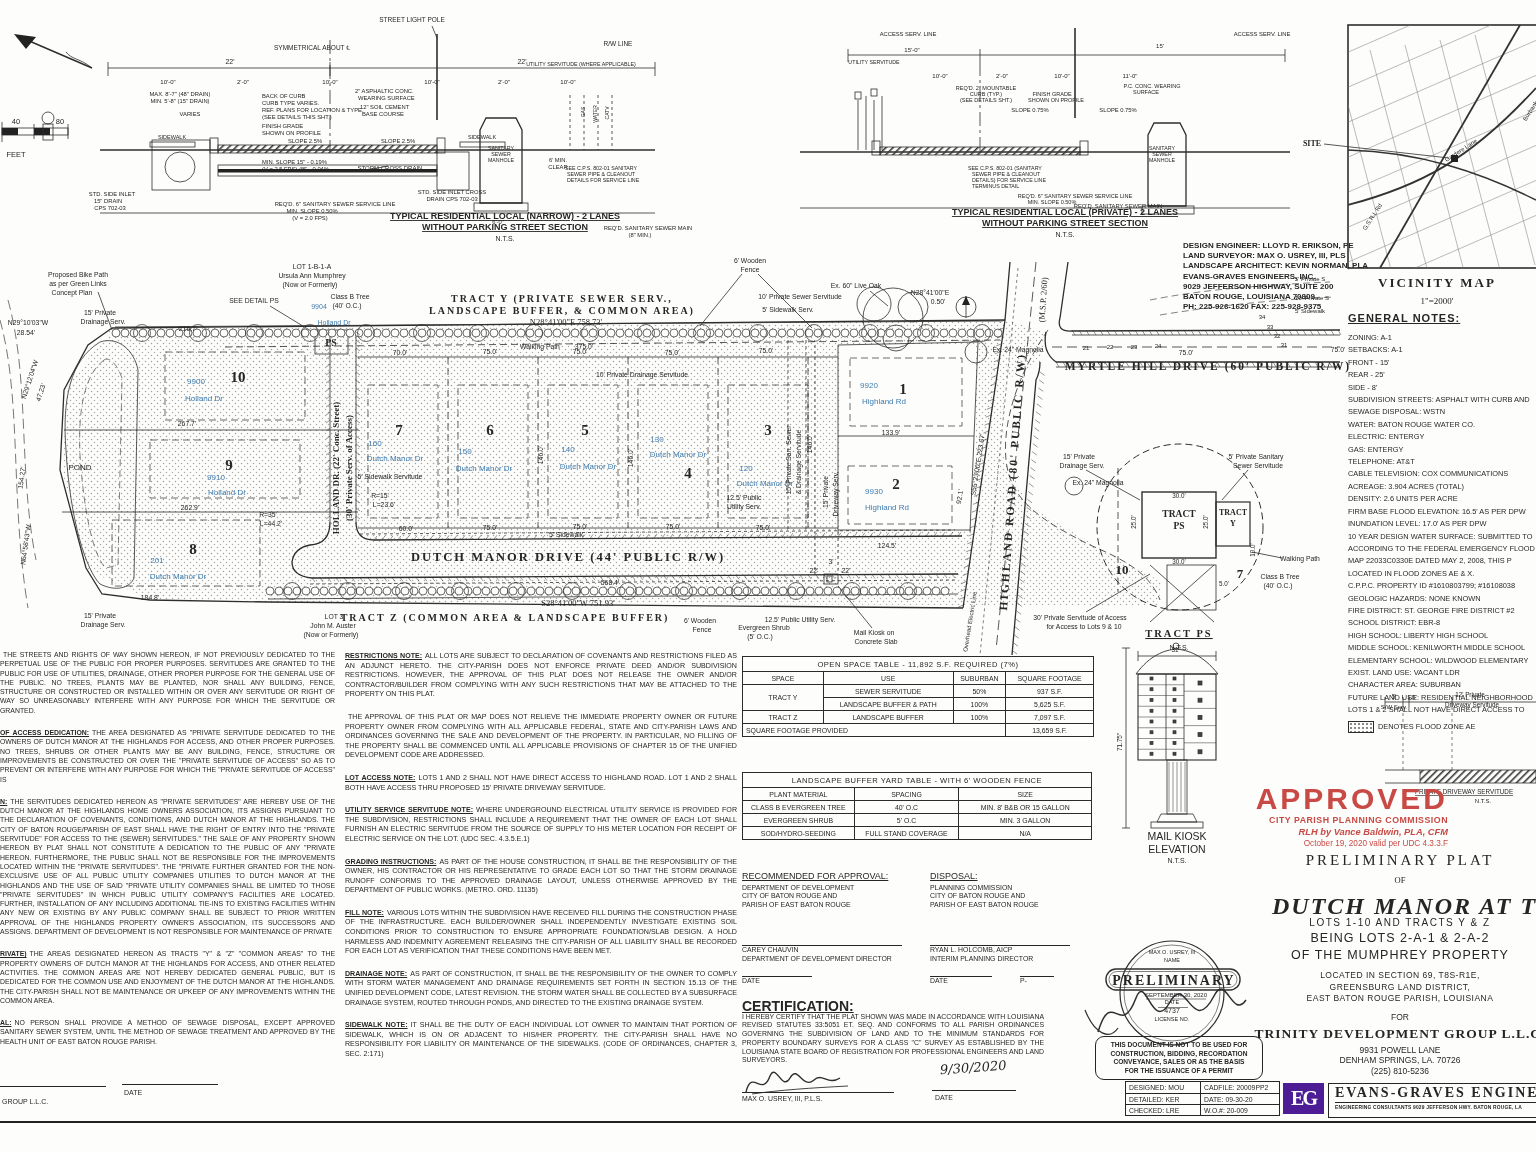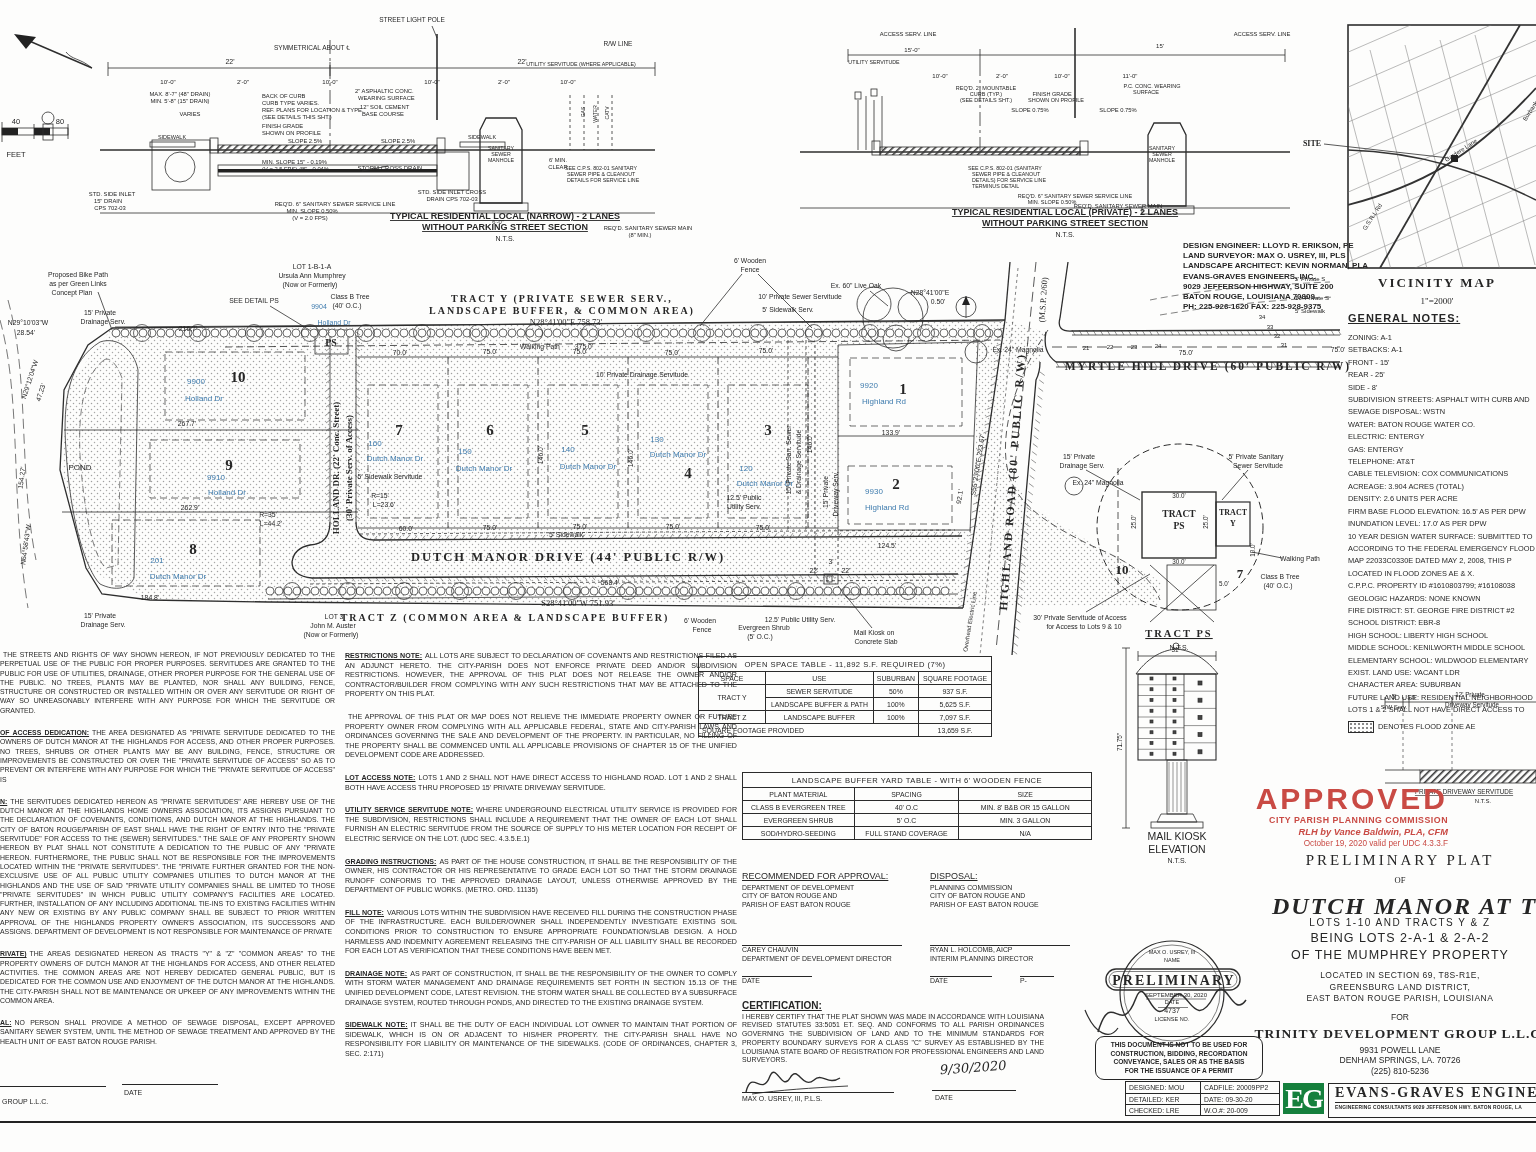--- a/index.html
+++ b/index.html
@@ -26,28 +26,28 @@
   .lnotes{left:0;top:650px;width:335px;height:430px;overflow:hidden;
           font-size:6.9px;line-height:9.3px;text-align:justify}
   .cnotes{left:345px;top:652px;width:392px;height:478px;overflow:hidden;
           font-size:7.1px;line-height:9.6px;text-align:justify}
   .para{margin-bottom:13px}
   .nh{text-decoration:underline;font-weight:bold;margin-right:3px}
   table.ptable{border-collapse:collapse;width:100%;font-size:6.9px}
   table.ptable td{border:1.2px solid #2b2b2b;padding:2.5px 3px;text-align:center}
   table.ptable tr.tt td{font-size:7.6px;letter-spacing:.5px}
   table.ptable td.left{text-align:left}
-  .ot{left:698px;top:656px;width:294px}
+  .ot{left:742px;top:656px;width:352px}
   .bt{left:742px;top:772px;width:350px}
   .appr{left:742px;top:872px;width:300px;font-size:6.9px;line-height:8.6px}
   .appr .col{position:absolute;top:0;width:168px}
   .appr .h{font-size:9px;font-weight:normal;text-decoration:underline;margin-bottom:3px}
   .sig-line{border-top:1px solid #262626}
   .cert{left:742px;top:1002px;width:302px;font-size:6.9px;line-height:8.7px;text-align:justify}
-  .cert .h{font-size:10px;font-weight:bold;text-decoration:underline;margin-bottom:2px;text-align:left}
+  .cert .h{font-size:14px;font-weight:bold;text-decoration:underline;margin-bottom:2px;text-align:left}
   .hand{font-family:"DejaVu Serif",serif;font-style:italic;font-size:13px;transform:rotate(-4deg)}
   .stamp{left:1248px;top:784px;width:200px;text-align:right;color:#c94a44}
   .stamp .big{font-size:30px;font-weight:bold;letter-spacing:3px;line-height:30px}
   .stamp .s1{font-size:8.8px;font-weight:bold;letter-spacing:.5px;margin-top:1px}
   .stamp .s2{font-size:9.3px;font-weight:bold;font-style:italic;margin-top:2px}
   .stamp .s3{font-size:8.2px;font-weight:normal;margin-top:2px}
   .titles{left:1250px;top:852px;width:300px;text-align:center}
   .titles .tp{font-family:"Liberation Serif",serif;font-size:15px;letter-spacing:3px}
   .titles .of{font-family:"Liberation Serif",serif;font-size:8.5px;margin-top:6px}
   .main-title{left:1272px;top:893px;font-family:"Liberation Serif",serif;font-style:italic;
@@ -59,22 +59,22 @@
   .titles .client{font-family:"Liberation Serif",serif;font-weight:bold;font-size:13.5px;
                   letter-spacing:1px;margin-top:4px}
   .titles .caddr{font-size:8.5px;line-height:10.8px;margin-top:3px}
   .disc{left:1095px;top:1036px;width:162px;border:1.2px solid #262626;border-radius:9px;
         font-size:6.6px;font-weight:bold;text-align:center;line-height:8.6px;padding:4px 2px}
   .tb{left:1125px;top:1081px;height:35px;display:flex;font-size:6.8px}
   .tb .c1 div,.tb .c2 div{height:11.6px;line-height:11.6px;border:1px solid #262626;
        border-bottom:none;padding:0 3px;box-sizing:border-box}
   .tb .c1{width:76px}.tb .c2{width:80px;margin-left:-1px}
   .tb .c1 div:last-child,.tb .c2 div:last-child{border-bottom:1px solid #262626}
-  .eg{width:41px;height:31px;background:#15803d;color:#fff;font-family:"Liberation Serif",serif;
-      font-weight:bold;font-size:28px;text-align:center;line-height:31px;letter-spacing:-2px;
+  .eg{width:41px;height:31px;background:#4c1d95;color:#fff;font-family:"Liberation Serif",serif;
+      font-weight:bold;font-size:20px;text-align:center;line-height:31px;letter-spacing:-2px;
       margin:2px 0 0 3px}
   .fbox{margin-left:4px;border:1.4px solid #262626;width:230px;height:31px;margin-top:2px;
         padding:1px 6px;overflow:hidden;white-space:nowrap}
   .fbox .fn{font-family:"Liberation Serif",serif;font-weight:bold;font-size:14px;letter-spacing:2px;
             border-bottom:1px solid #262626;display:inline-block;padding-bottom:1px}
   .fbox .fs{font-size:4.9px;font-weight:bold;letter-spacing:.2px}
   .blsig{font-size:7px}
   .bottom-line{left:0;top:1121px;width:1536px;height:0;border-top:2.6px solid #222}
 </style>
 </head>

